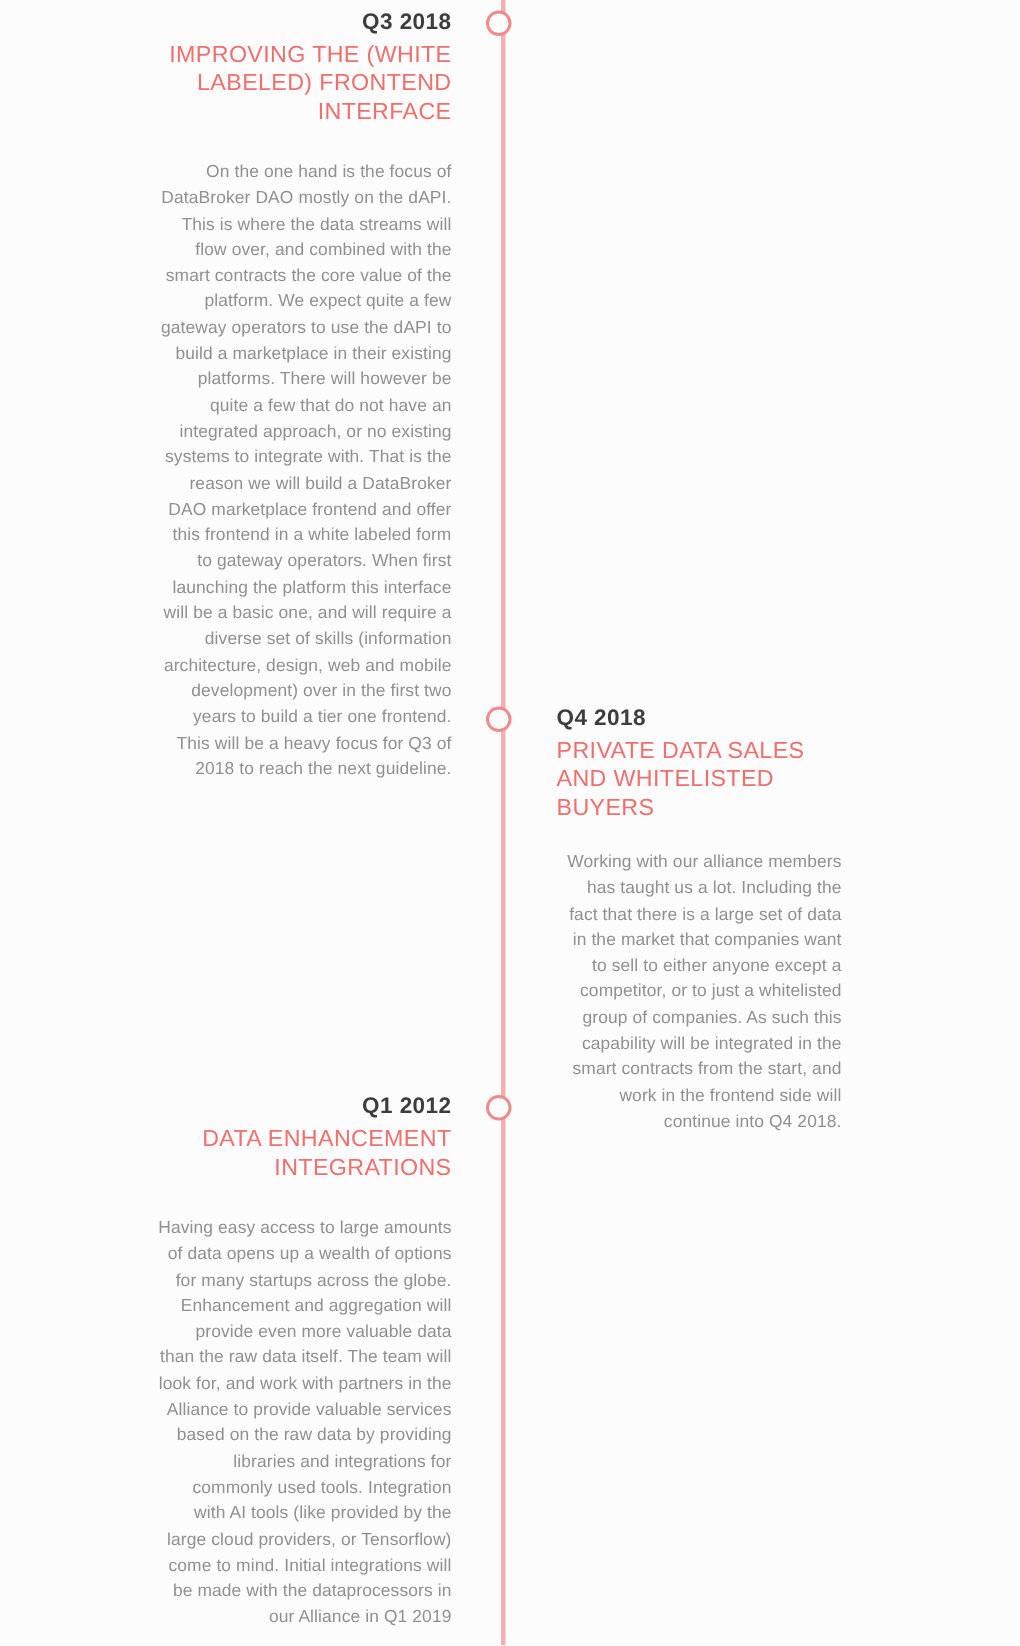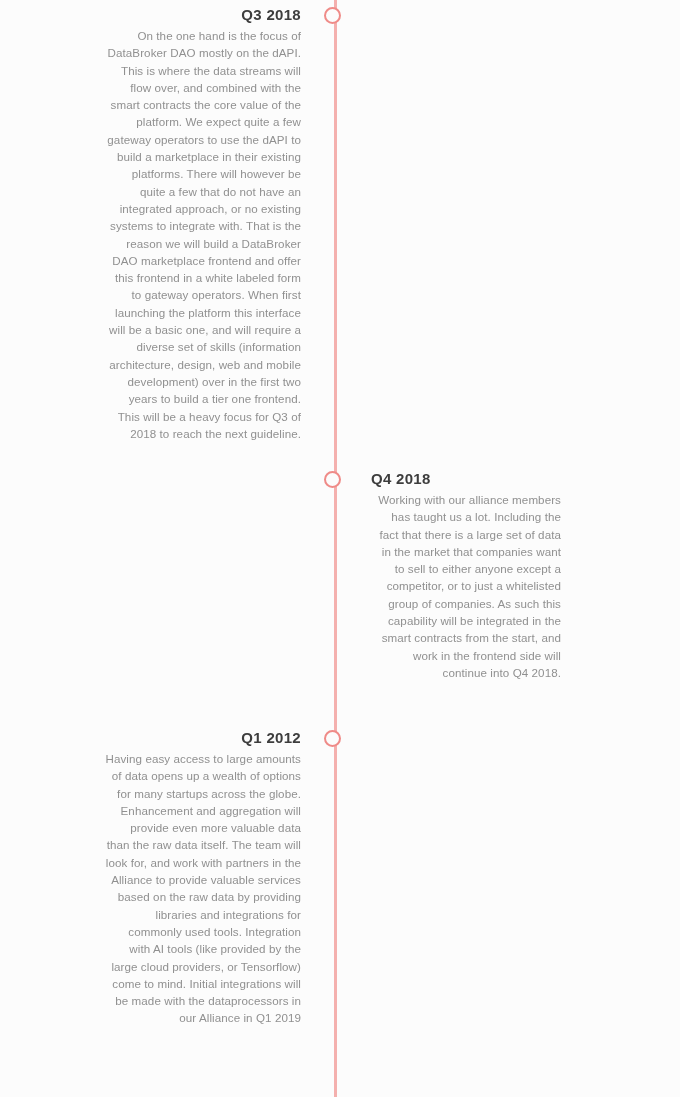--- a/index.html
+++ b/index.html
@@ -97,26 +97,29 @@
 <div>
 
   <div class="timeline-spine"></div>
 
   <div class="timeline-marker m1"></div>
   <div class="timeline-marker m2"></div>
   <div class="timeline-marker m3"></div>
 
   <div class="entry left e1">
     <p class="quarter-label">Q3 2018</p>
+    <h2 class="entry-title">IMPROVING THE (WHITE LABELED) FRONTEND INTERFACE</h2>
     <p class="entry-body">On the one hand is the focus of DataBroker DAO mostly on the dAPI. This is where the data streams will flow over, and combined with the smart contracts the core value of the platform. We expect quite a few gateway operators to use the dAPI to build a marketplace in their existing platforms. There will however be quite a few that do not have an integrated approach, or no existing systems to integrate with. That is the reason we will build a DataBroker DAO marketplace frontend and offer this frontend in a white labeled form to gateway operators. When first launching the platform this interface will be a basic one, and will require a diverse set of skills (information architecture, design, web and mobile development) over in the first two years to build a tier one frontend. This will be a heavy focus for Q3 of 2018 to reach the next guideline.</p>
   </div>
 
   <div class="entry right e2">
     <p class="quarter-label">Q4 2018</p>
+    <h2 class="entry-title">PRIVATE DATA SALES AND WHITELISTED BUYERS</h2>
     <p class="entry-body">Working with our alliance members has taught us a lot. Including the fact that there is a large set of data in the market that companies want to sell to either anyone except a competitor, or to just a whitelisted group of companies. As such this capability will be integrated in the smart contracts from the start, and work in the frontend side will continue into Q4 2018.</p>
   </div>
 
   <div class="entry left e3">
     <p class="quarter-label">Q1 2012</p>
+    <h2 class="entry-title">DATA ENHANCEMENT INTEGRATIONS</h2>
     <p class="entry-body">Having easy access to large amounts of data opens up a wealth of options for many startups across the globe. Enhancement and aggregation will provide even more valuable data than the raw data itself. The team will look for, and work with partners in the Alliance to provide valuable services based on the raw data by providing libraries and integrations for commonly used tools. Integration with AI tools (like provided by the large cloud providers, or Tensorflow) come to mind. Initial integrations will be made with the dataprocessors in our Alliance in Q1 2019</p>
   </div>
 
 </div>
 
 </body></html>

